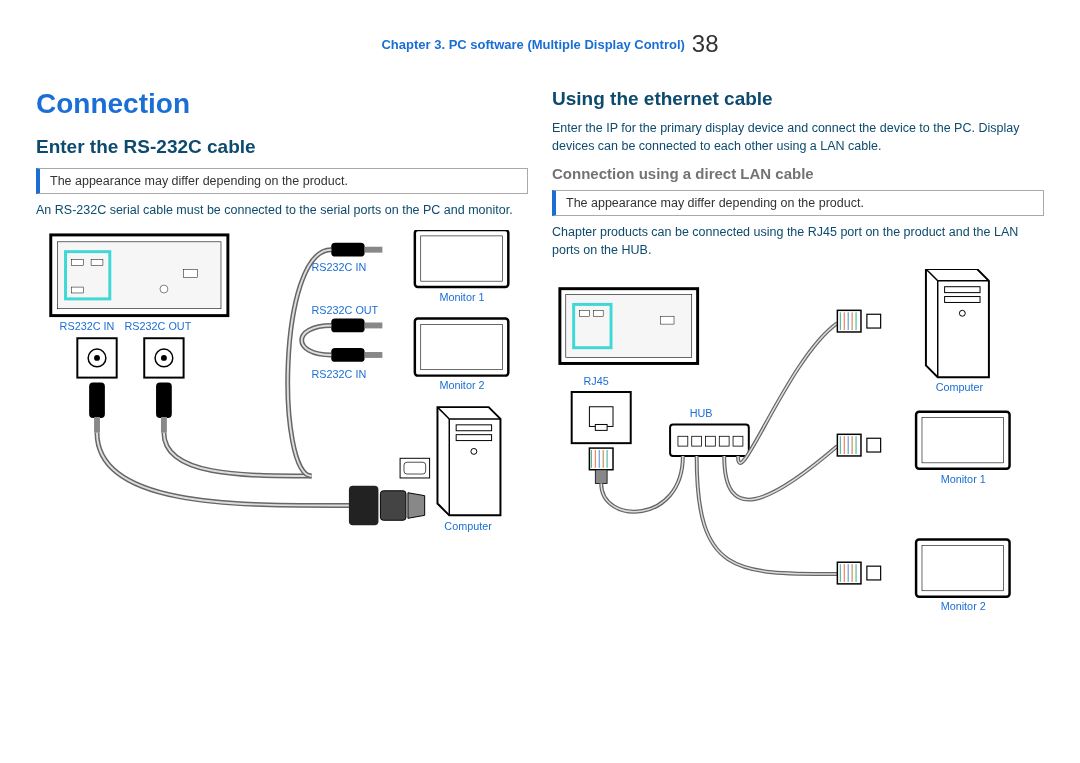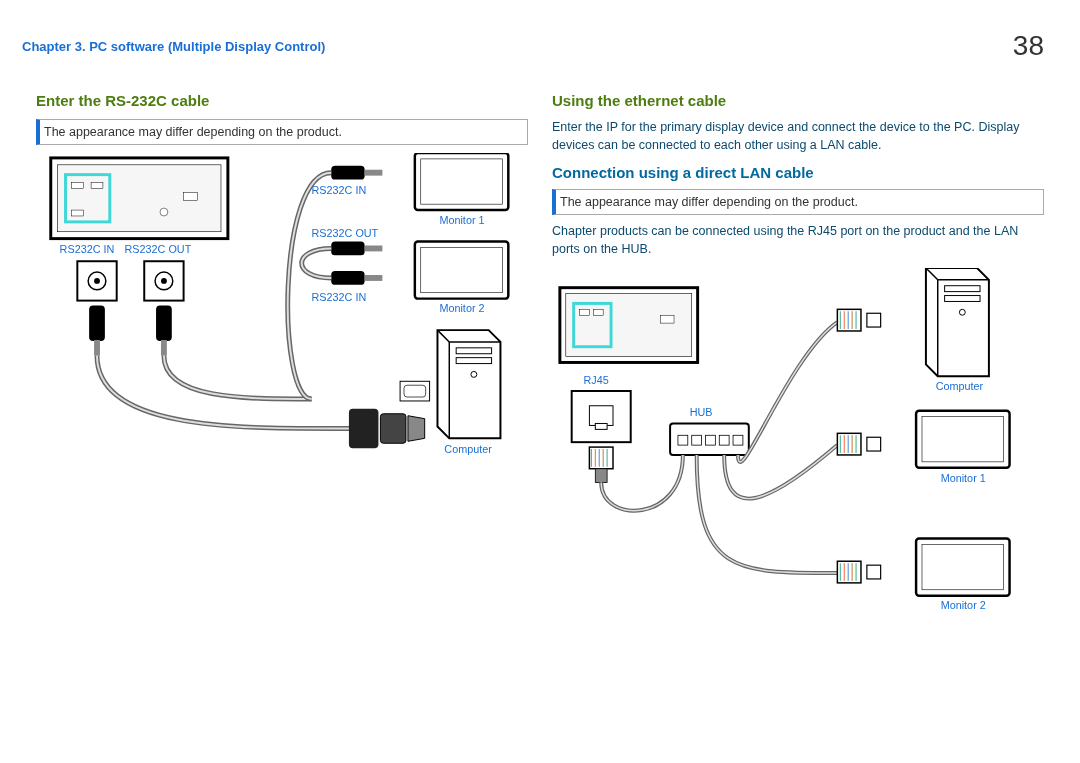--- a/index.html
+++ b/index.html
@@ -6,41 +6,41 @@
   body {
     font-family: Arial, Helvetica, sans-serif;
     width: 1080px;
     height: 763px;
     background: #fff;
     position: relative;
     color: #000;
   }
   .header {
     display: flex;
-    justify-content: space-between;
+    justify-content: center;
     align-items: center;
-    padding: 30px 36px 8px 22px;
+    padding: 30px 36px 8px 56px;
   }
   .chapter { color: #1a6ed4; font-size: 13px; font-weight: bold; }
-  .page-num { font-size: 28px; color: #333; margin-left: 7px; }
+  .page-num { font-size: 24px; color: #333; margin-left: 7px; }
   .content {
     display: flex;
     padding: 22px 36px 0 36px;
     gap: 24px;
   }
   .col {
     flex: 1;
   }
   h1 { color: #1a6ed4; font-size: 28px; font-weight: bold; margin-bottom: 16px; }
-  h2 { color: #4d7c0f; font-size: 15px; font-weight: bold; margin-bottom: 10px; }
-  h3 { color: #0369a1; font-size: 15px; font-weight: bold; margin-top: 6px; margin-bottom: 8px; }
+  h2 { color: #0c4a6e; font-size: 19px; font-weight: bold; margin-bottom: 10px; }
+  h3 { color: #737373; font-size: 15px; font-weight: bold; margin-top: 6px; margin-bottom: 8px; }
   .note-box {
     border: 1px solid #aaa;
     border-left: 4px solid #1a6ed4;
-    padding: 5px 4px;
+    padding: 5px 10px;
     font-size: 12.5px;
     margin-bottom: 8px;
     color: #333;
   }
   .body-text { font-size: 12.5px; line-height: 1.4; margin-bottom: 10px; color: #0c4a6e; }
   .diagram { position: relative; width: 100%; }
   .diagram svg { width: 100%; height: auto; display: block; }
   .label-blue { fill: #1a6ed4; font-size: 10px; font-family: Arial, sans-serif; }
   text.label-blue { font-size: 11px; }
 </style>
@@ -48,22 +48,24 @@
 <body>
 
 <div class="header">
   <div class="chapter">Chapter 3. PC software (Multiple Display Control)</div>
   <div class="page-num">38</div>
 </div>
 
 <div class="content">
 
   <div class="col">
+    <h1>Connection</h1>
     <h2>Enter the RS-232C cable</h2>
     <div class="note-box">The appearance may differ depending on the product.</div>
+    <div class="body-text">An RS-232C serial cable must be connected to the serial ports on the PC and monitor.</div>
 
     <div class="diagram">
       <svg viewBox="0 0 500 330">
 
         <g>
           <rect x="15" y="5" width="180" height="82" fill="#fff" stroke="#000" stroke-width="3"></rect>
           <rect x="22" y="12" width="166" height="68" fill="#f6f6f6" stroke="#000" stroke-width="0.6"></rect>
 
           <rect x="30" y="22" width="45" height="48" fill="none" stroke="#3fd8d6" stroke-width="3"></rect>
           <rect x="36" y="30" width="12" height="6" fill="#fff" stroke="#000" stroke-width="0.5"></rect>

